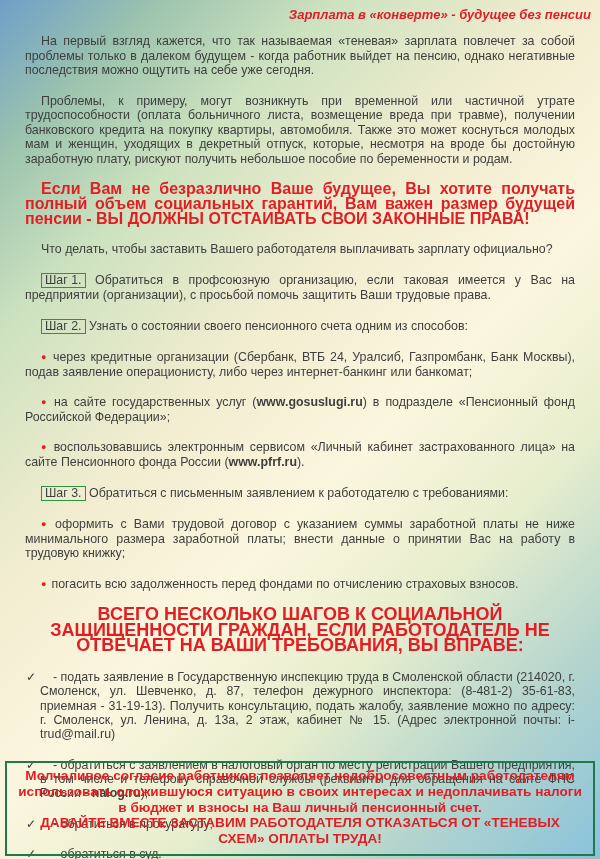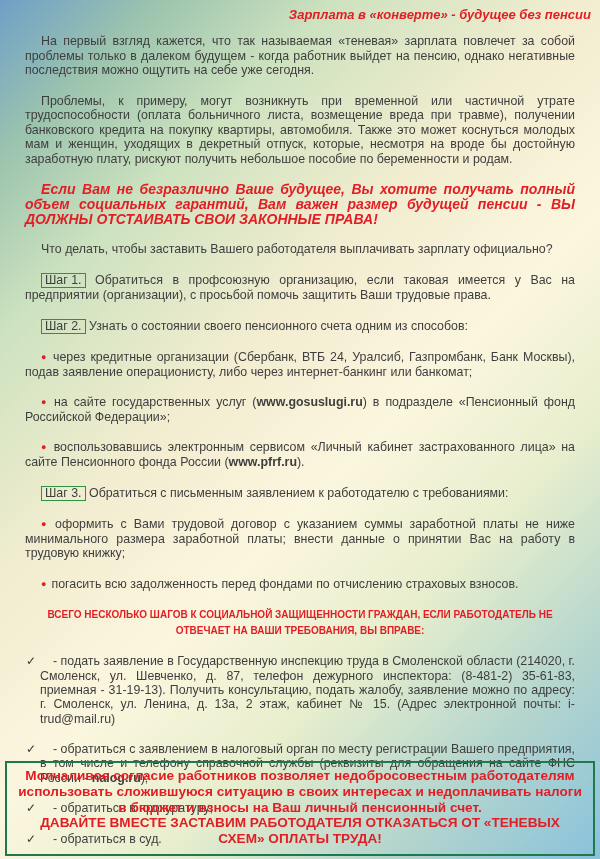--- a/index.html
+++ b/index.html
@@ -30,43 +30,43 @@
   }
   p{margin:16px;}
   .body{
     font-size:12.4px;line-height:14.55px;
     text-align:justify;
     text-indent:16px;
   }
   .mt1{margin-top:12px;}
   .callout{
     margin-top:13px;
-    font-size:14px;line-height:14.6px;
+    font-size:16px;line-height:14.6px;
     font-weight:bold;color:#e21e25;
-    text-align:justify;text-indent:16px;font-style:italic;
+    text-align:justify;text-indent:16px;
   }
   .question{margin-top:10px;}
   .stepbox{
     display:inline-block;
     border:1px solid #2f9242;
     padding:0 3px;
     line-height:13.5px;
     text-indent:0;
   }
   .dot{
     color:#e21e25;
     font-size:9px;
     margin-right:5px;
     vertical-align:1px;
   }
   .mid-heading{
     margin-top:13px;
     padding:0 24px;
     text-align:center;
-    font-size:10px;line-height:15.6px;
+    font-size:18px;line-height:15.6px;
     font-weight:bold;color:#e21e25;
   }
   .acts{margin-top:9px;}
   .act{
     position:relative;
     padding-left:15px;
     text-indent:13px;
     font-size:12.4px;line-height:14.35px;
     text-align:justify;
   }

